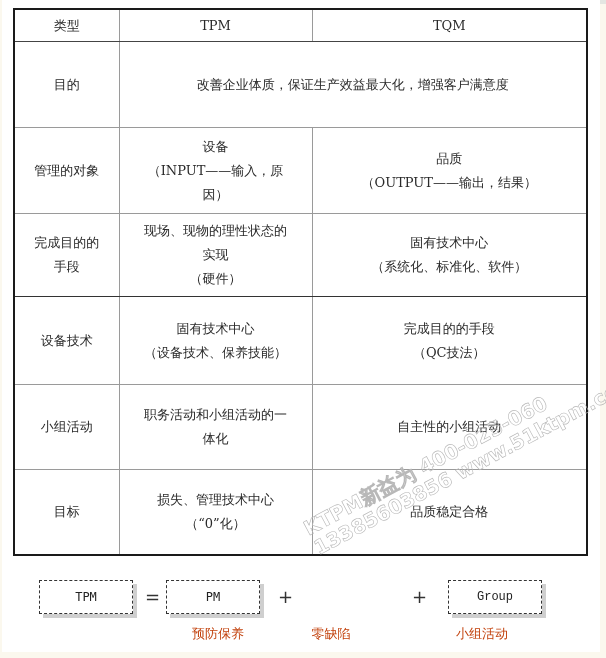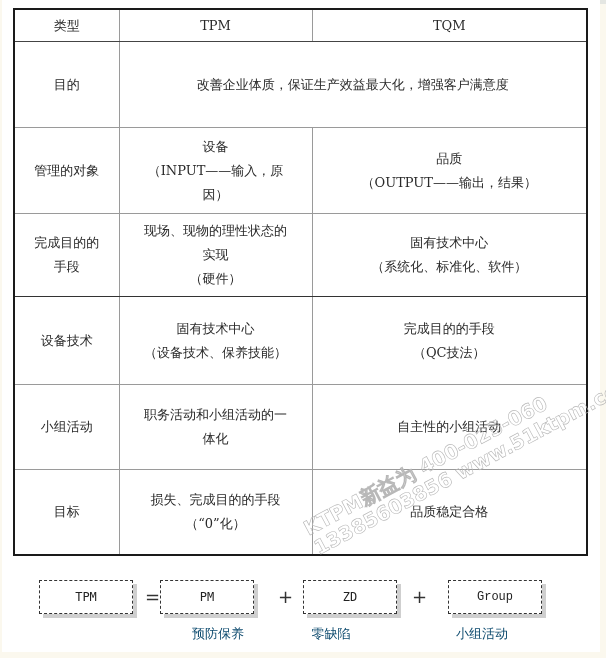--- a/index.html
+++ b/index.html
@@ -61,21 +61,21 @@
     display: flex; align-items: center; justify-content: center;
     color: #222;
   }
   .op {
     position: absolute; top: 8px;
     font-size: 18px; color: #333;
     font-family: "DejaVu Sans", sans-serif;
   }
   .flabel {
     position: absolute; top: 47px;
-    font-size: 13px; color: #0c4a6e;
+    font-size: 13px; color: #c2410c;
     text-align: center;
   }
   .watermark {
     position: absolute; left: 300px; top: 520px;
     transform: rotate(-28deg);
     transform-origin: left top;
     color: transparent;
     -webkit-text-stroke: 0.6px #b8b8b8;
     font-family: "DejaVu Sans", sans-serif;
     font-weight: bold;
@@ -145,36 +145,35 @@
     <td>
       <span class="cell-line">职务活动和小组活动的一体化</span>
     </td>
     <td>
       <span class="cell-line">自主性的小组活动</span>
     </td>
   </tr>
   <tr class="r-target">
     <td>目标</td>
     <td>
-      <span class="cell-line">损失、完成目的的手段</span>
+      <span class="cell-line">损失、管理技术中心</span>
       <span class="cell-line">（“0”化）</span>
     </td>
     <td>
       <span class="cell-line">品质稳定合格</span>
     </td>
   </tr>
 </tbody>
   </table>
 
 <div class="formula">
   <div class="fbox" style="left:39px; width:92px;">TPM</div>
   <div class="op" style="left:145px;">=</div>
-  <div class="fbox" style="left:160px; width:92px;">PM</div>
+  <div class="fbox" style="left:166px; width:92px;">PM</div>
   <div class="op" style="left:278px;">+</div>
-  <div class="fbox" style="left:303px; width:92px;">ZD</div>
   <div class="op" style="left:412px;">+</div>
   <div class="fbox" style="left:448px; width:92px;font-family:Liberation Mono, monospace;">Group</div>
 
   <div class="flabel" style="left:172px; width:92px;">预防保养</div>
   <div class="flabel" style="left:285px; width:92px;">零缺陷</div>
   <div class="flabel" style="left:436px; width:92px;">小组活动</div>
 </div>
 
 <div class="watermark">
   <div>KTPM新益为 400-025-060</div>

